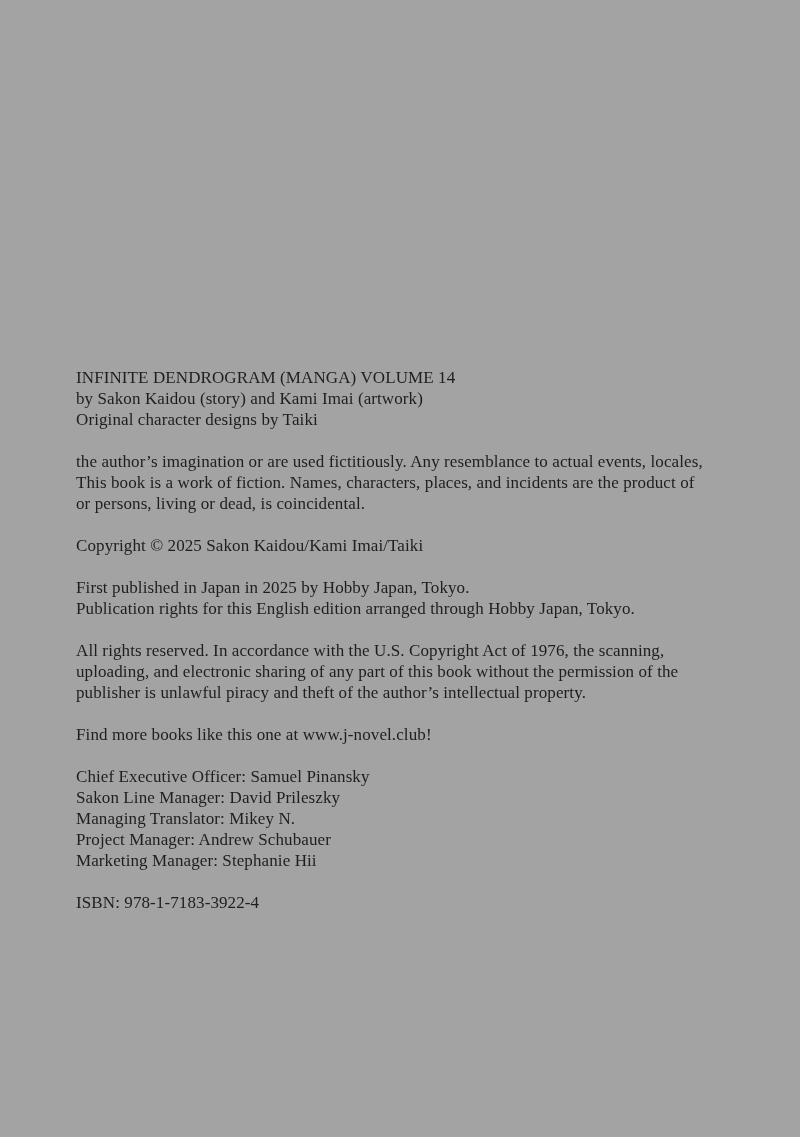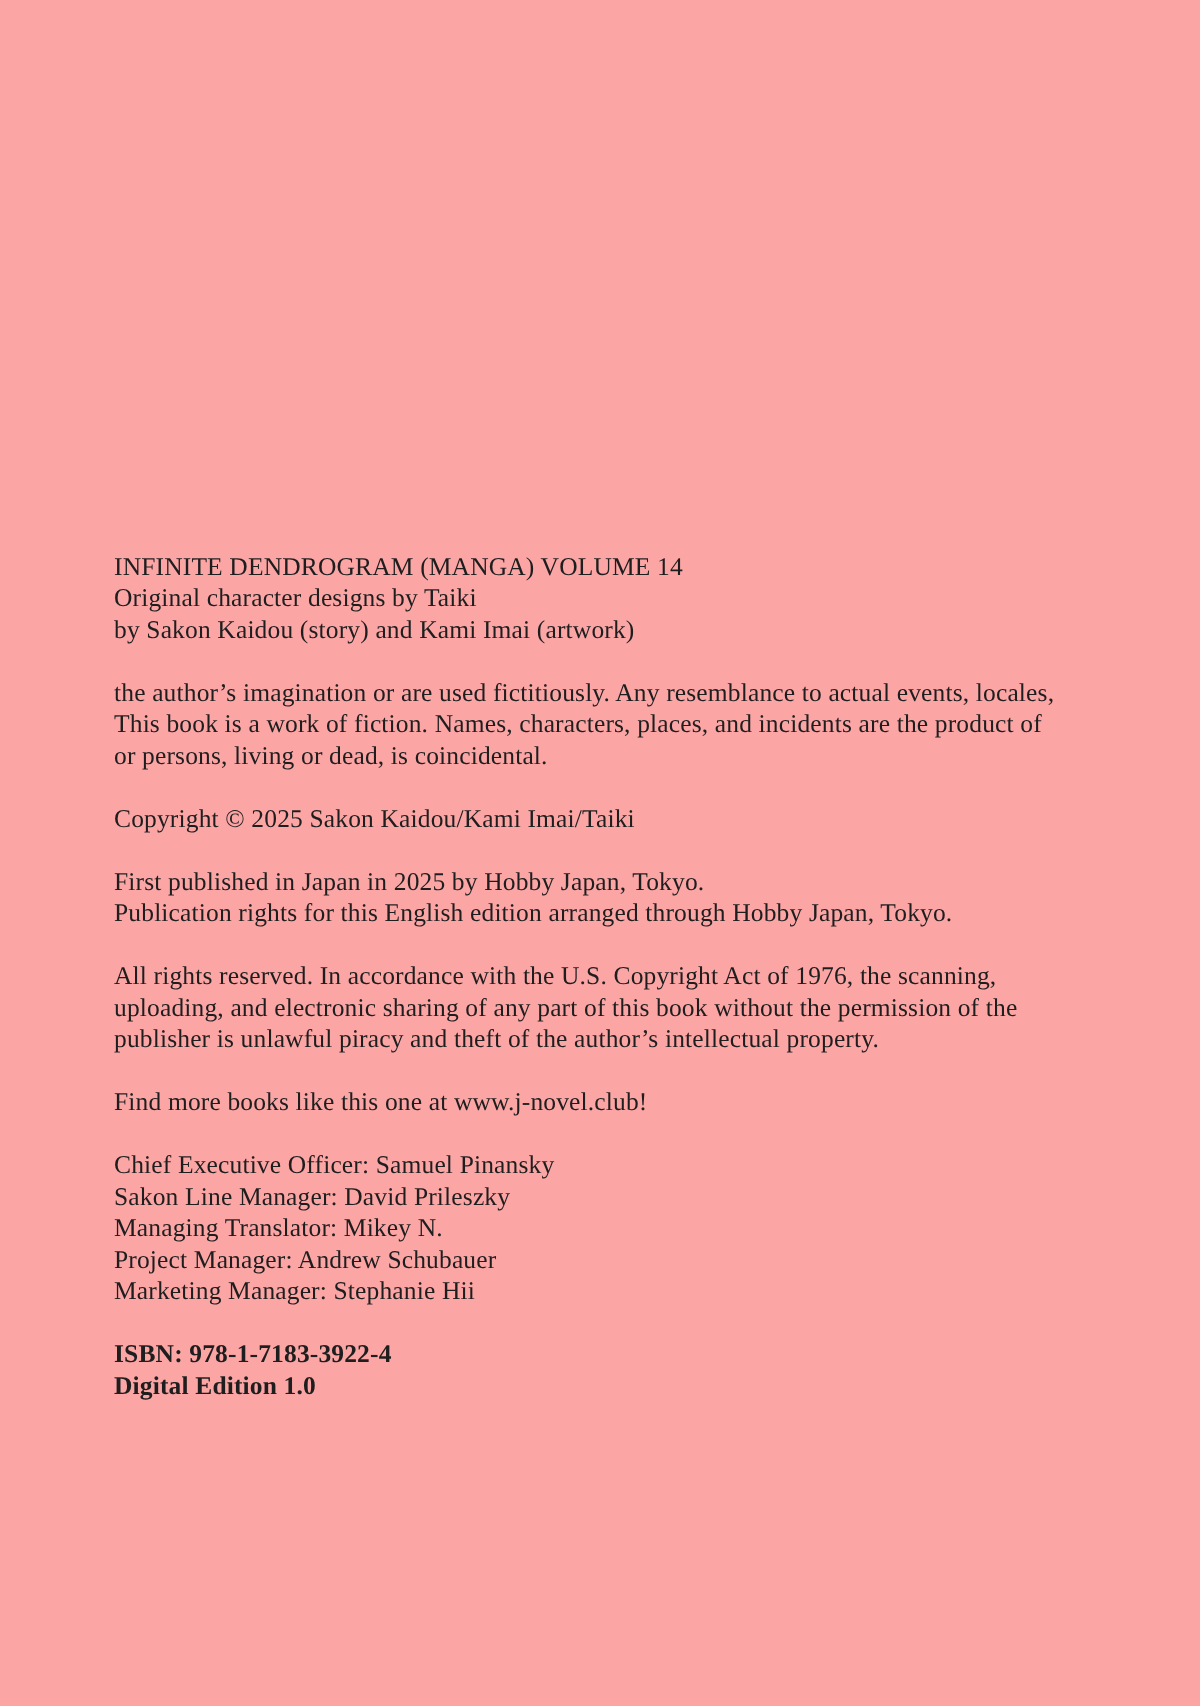--- a/index.html
+++ b/index.html
@@ -7,50 +7,50 @@
     width: 800px;
     height: 1137px;
     background: #ffffff;
     overflow: hidden;
     font-family: "Liberation Serif", "DejaVu Serif", serif;
   }
   .page {
     position: relative;
     width: 800px;
     height: 1137px;
-    background: #fca5a5;
+    background: #a3a3a3;
   }
   .colophon {
     position: absolute;
     left: 76px;
     top: 367px;
     width: 700px;
     color: #1e1e1e;
     font-size: 17px;
     line-height: 21px;
     letter-spacing: 0.1px;
   }
   .block {
     margin-bottom: 21px; 
   }
-  .block:last-child { margin-bottom: 0; font-weight: bold; }
+  .block:last-child { margin-bottom: 0; }
   .line {
     white-space: nowrap;
   }
 </style>
 </head>
 <body>
 
 <main class="page">
   <section class="colophon">
 
     <div class="block">
       <div class="line">INFINITE DENDROGRAM (MANGA) VOLUME 14</div>
+      <div class="line">by Sakon Kaidou (story) and Kami Imai (artwork)</div>
       <div class="line">Original character designs by Taiki</div>
-      <div class="line">by Sakon Kaidou (story) and Kami Imai (artwork)</div>
     </div>
 
 
     <div class="block">
       <div class="line">the author’s imagination or are used fictitiously. Any resemblance to actual events, locales,</div>
       <div class="line">This book is a work of fiction. Names, characters, places, and incidents are the product of</div>
       <div class="line">or persons, living or dead, is coincidental.</div>
     </div>
 
     <div class="block">
@@ -75,17 +75,16 @@
     <div class="block">
       <div class="line">Chief Executive Officer: Samuel Pinansky</div>
       <div class="line">Sakon Line Manager: David Prileszky</div>
       <div class="line">Managing Translator: Mikey N.</div>
       <div class="line">Project Manager: Andrew Schubauer</div>
       <div class="line">Marketing Manager: Stephanie Hii</div>
     </div>
 
     <div class="block">
       <div class="line">ISBN: 978-1-7183-3922-4</div>
-      <div class="line">Digital Edition 1.0</div>
     </div>
 
   </section>
 </main>
 
 </body></html>

